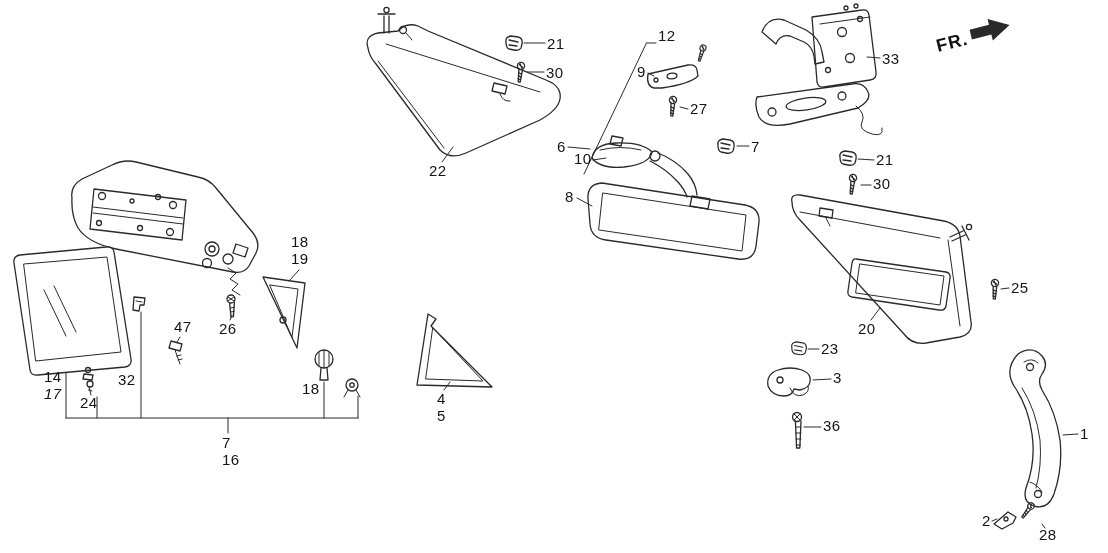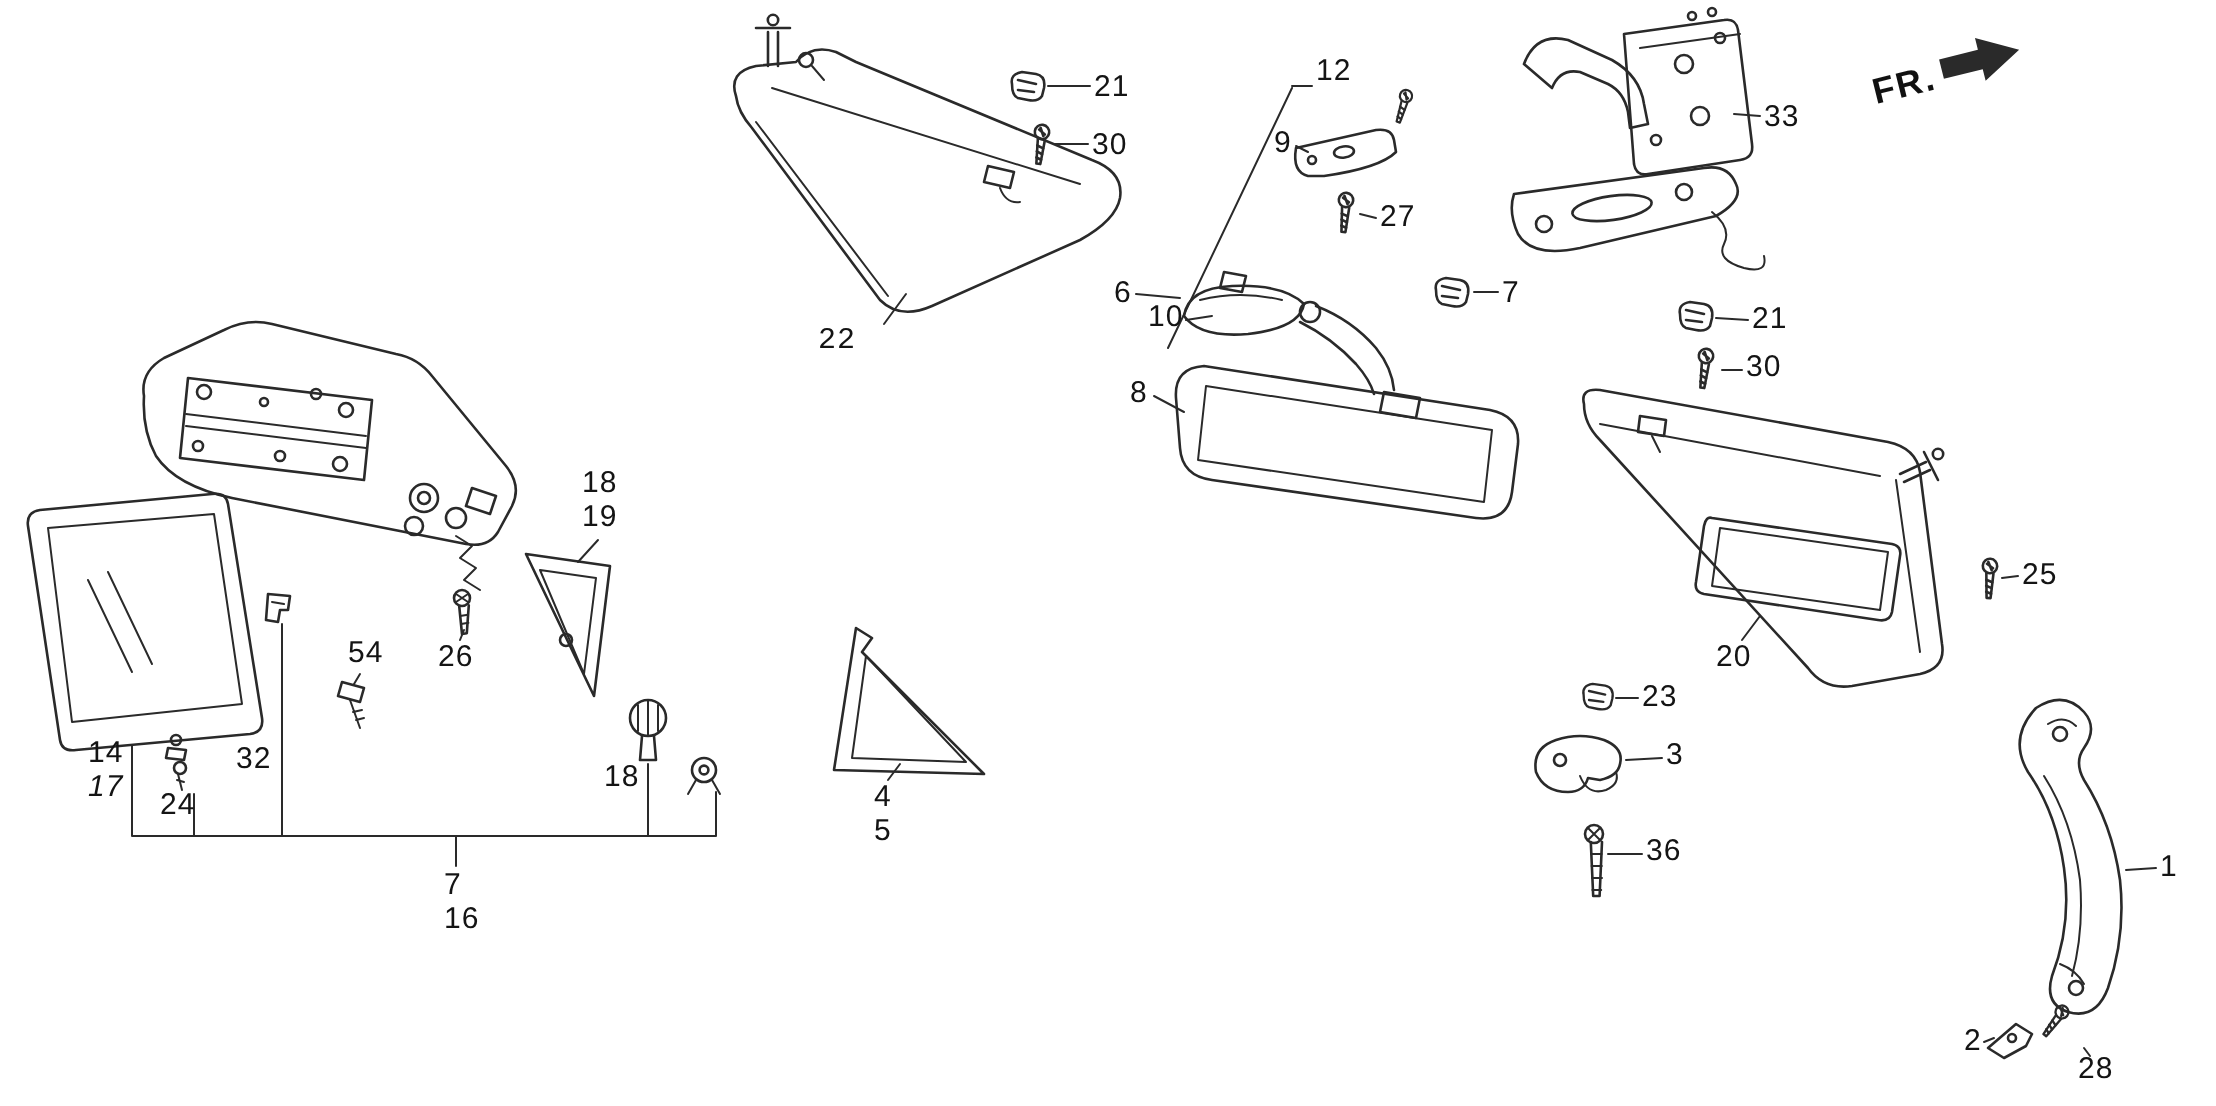--- a/index.html
+++ b/index.html
@@ -268,32 +268,32 @@
       <div class="callout" style="left: 658px; top: 28px;">12</div>
       <div class="callout" style="left: 637px; top: 64px;">9</div>
       <div class="callout" style="left: 690px; top: 101px;">27</div>
       <div class="callout" style="left: 557px; top: 139px;">6</div>
       <div class="callout" style="left: 574px; top: 151px;">10</div>
       <div class="callout" style="left: 751px; top: 139px;">7</div>
       <div class="callout" style="left: 565px; top: 189px;">8</div>
       <div class="callout" style="left: 882px; top: 51px;">33</div>
       <div class="callout" style="left: 876px; top: 152px;">21</div>
       <div class="callout" style="left: 873px; top: 176px;">30</div>
-      <div class="callout" style="left: 409px; top: 163px; font-family: Liberation Mono, monospace;">22</div>
+      <div class="callout" style="left: 429px; top: 163px;">22</div>
       <div class="callout" style="left: 1011px; top: 280px;">25</div>
       <div class="callout" style="left: 858px; top: 321px;">20</div>
       <div class="callout" style="left: 821px; top: 341px;">23</div>
       <div class="callout" style="left: 833px; top: 370px;">3</div>
       <div class="callout" style="left: 823px; top: 418px;">36</div>
       <div class="callout" style="left: 1080px; top: 426px;">1</div>
       <div class="callout" style="left: 982px; top: 513px;">2</div>
       <div class="callout" style="left: 1039px; top: 527px;">28</div>
       <div class="callout" style="left: 291px; top: 234px;">18</div>
       <div class="callout" style="left: 291px; top: 251px;">19</div>
-      <div class="callout" style="left: 174px; top: 319px;">54</div>
+      <div class="callout" style="left: 174px; top: 319px;">47</div>
       <div class="callout" style="left: 219px; top: 321px;">26</div>
       <div class="callout" style="left: 44px; top: 369px;">14</div>
       <div class="callout" style="left: 44px; top: 386px; font-style: italic;">17</div>
       <div class="callout" style="left: 80px; top: 395px;">24</div>
       <div class="callout" style="left: 118px; top: 372px;">32</div>
       <div class="callout" style="left: 302px; top: 381px;">18</div>
       <div class="callout" style="left: 437px; top: 391px;">4</div>
       <div class="callout" style="left: 437px; top: 408px;">5</div>
       <div class="callout" style="left: 222px; top: 435px;">7</div>
       <div class="callout" style="left: 222px; top: 452px;">16</div>

